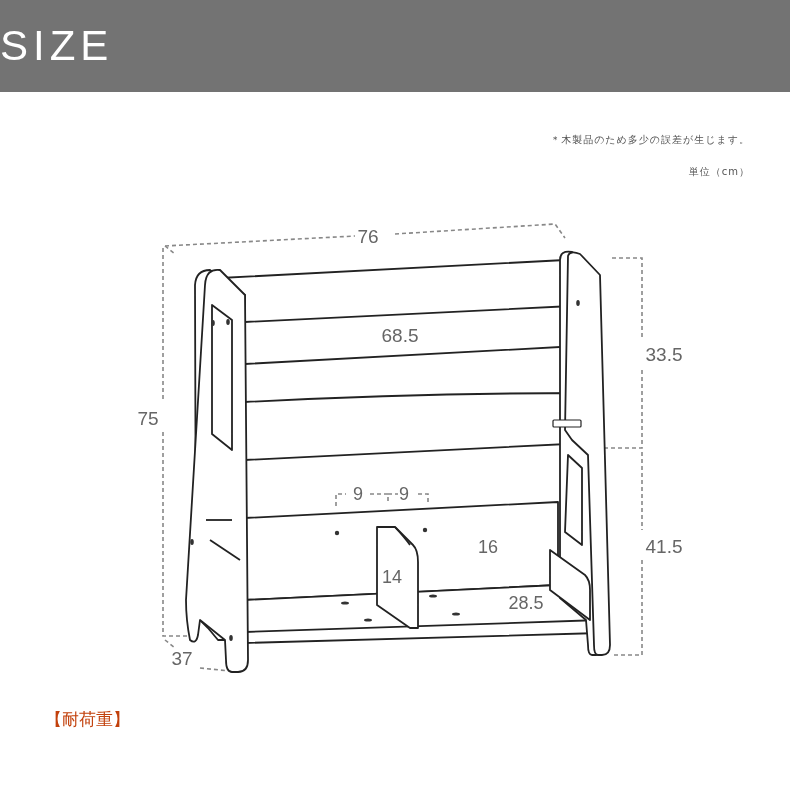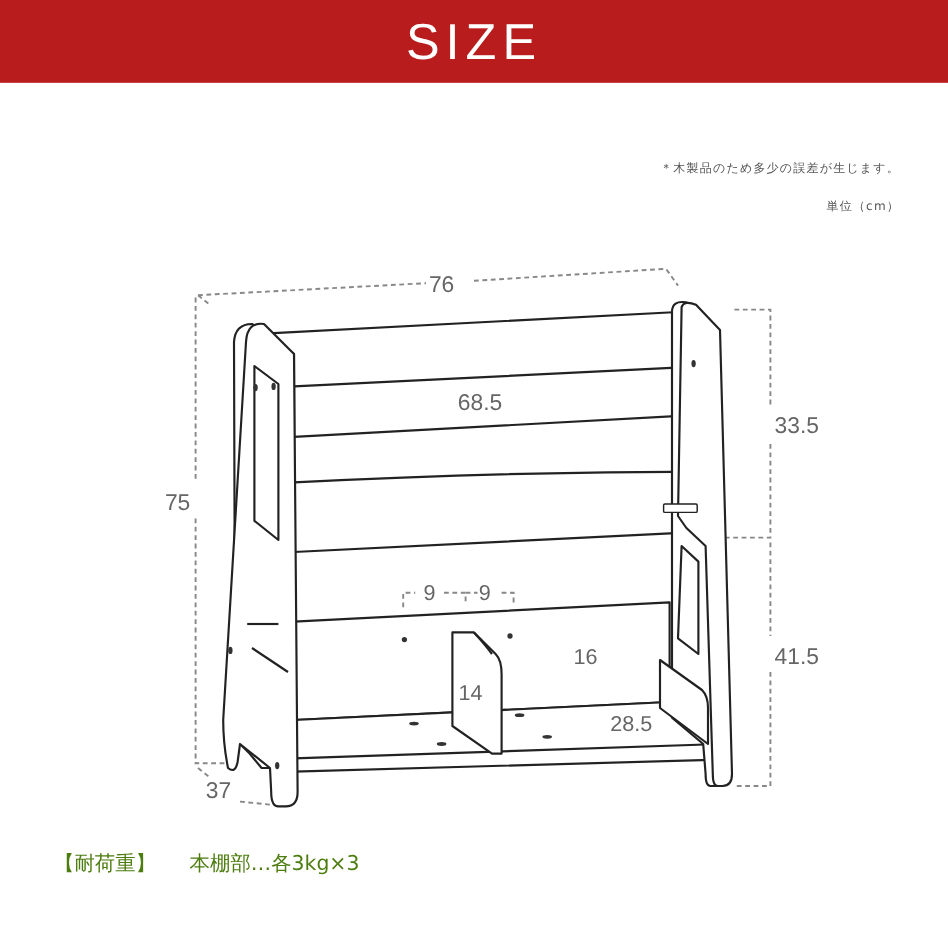--- a/index.html
+++ b/index.html
@@ -1,28 +1,28 @@
 <!DOCTYPE html>
 <html><head>
 <meta charset="utf-8">
 <style>
   html, body { margin: 0; padding: 0; background: #ffffff; }
   body { width: 790px; height: 790px; position: relative; overflow: hidden;
          font-family: "DejaVu Sans", "Liberation Sans", sans-serif; color: #555555; }
-  .header { position: absolute; left: 0; top: 0; width: 790px; height: 69px;
-            background: #b91c1c; display: flex; align-items: center; justify-content: center; }
+  .header { position: absolute; left: 0; top: 0; width: 790px; height: 92px;
+            background: #737373; display: flex; align-items: center; justify-content: flex-start; }
   .header-title { color: #ffffff; font-family: "Liberation Sans", "DejaVu Sans", sans-serif;
                   font-size: 42px; letter-spacing: 5px; font-weight: 400; }
   .note { position: absolute; right: 40px; font-size: 10px; color: #555; letter-spacing: 1px; }
   .note-1 { top: 133px; }
   .note-2 { top: 165px; margin-left: 20px; }
   .diagram { position: absolute; left: 0; top: 0; width: 790px; height: 790px; }
   .dim-label { font-family: "Liberation Sans", "DejaVu Sans", sans-serif; fill: #666666; font-size: 19px; }
   .dim-label-sm { font-family: "Liberation Sans", "DejaVu Sans", sans-serif; fill: #666666; font-size: 18px; }
-  .load { position: absolute; left: 45px; top: 708px; font-size: 17px; color: #4d7c0f;
+  .load { position: absolute; left: 45px; top: 708px; font-size: 17px; color: #c2410c;
           display: flex; gap: 0; white-space: pre; }
   .load span { display: inline-block; }
   .load .gap { width: 28px; }
   .load .gap2 { width: 22px; }
 </style>
 </head>
 <body>
 
 <div class="header">
   <span class="header-title">SIZE</span>
@@ -125,15 +125,14 @@
   <text class="dim-label-sm" x="358" y="500" text-anchor="middle">9</text>
   <text class="dim-label-sm" x="404" y="500" text-anchor="middle">9</text>
   <text class="dim-label-sm" x="488" y="553" text-anchor="middle">16</text>
   <text class="dim-label-sm" x="392" y="583" text-anchor="middle">14</text>
   <text class="dim-label-sm" x="526" y="609" text-anchor="middle">28.5</text>
 </svg>
 
 <div class="load">
   <span>【耐荷重】</span>
   <span class="gap"></span>
-  <span>本棚部…各3kg×3</span>
   <span class="gap2"></span>
 </div>
 
 </body></html>

